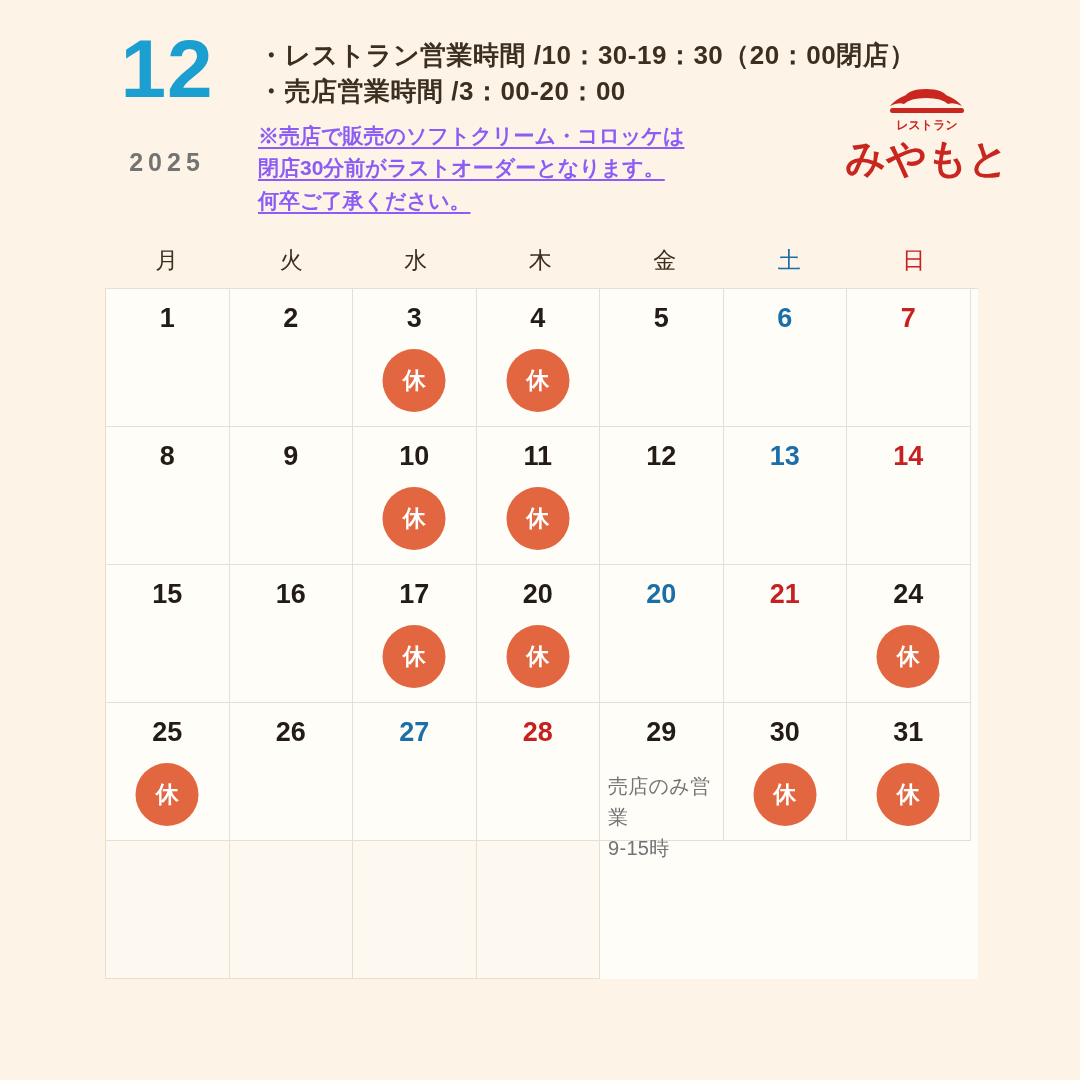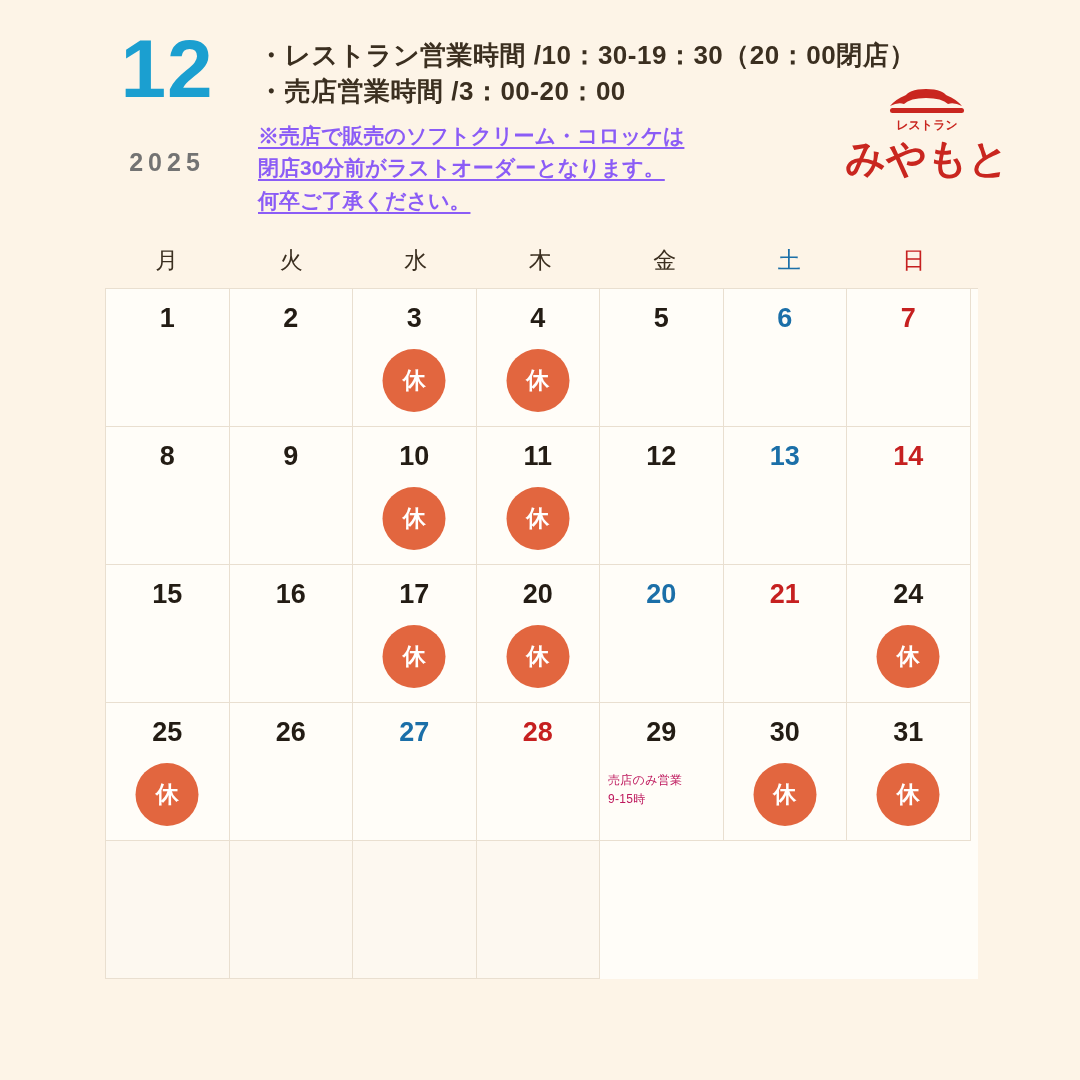--- a/index.html
+++ b/index.html
@@ -161,23 +161,23 @@
     align-items: center;
     justify-content: center;
     letter-spacing: 0;
   }
 
   .note {
     position: absolute;
     top: 68px;
     left: 8px;
     right: 6px;
-    font-size: 12px;
+    font-size: 20px;
     line-height: 1.55;
-    color: #be185d;
+    color: #737373;
     letter-spacing: 0.3px;
     text-align: left;
   }
   .note .note2 { display: block; }
 </style>
 </head>
 <body>
 
 <div class="page">
 

